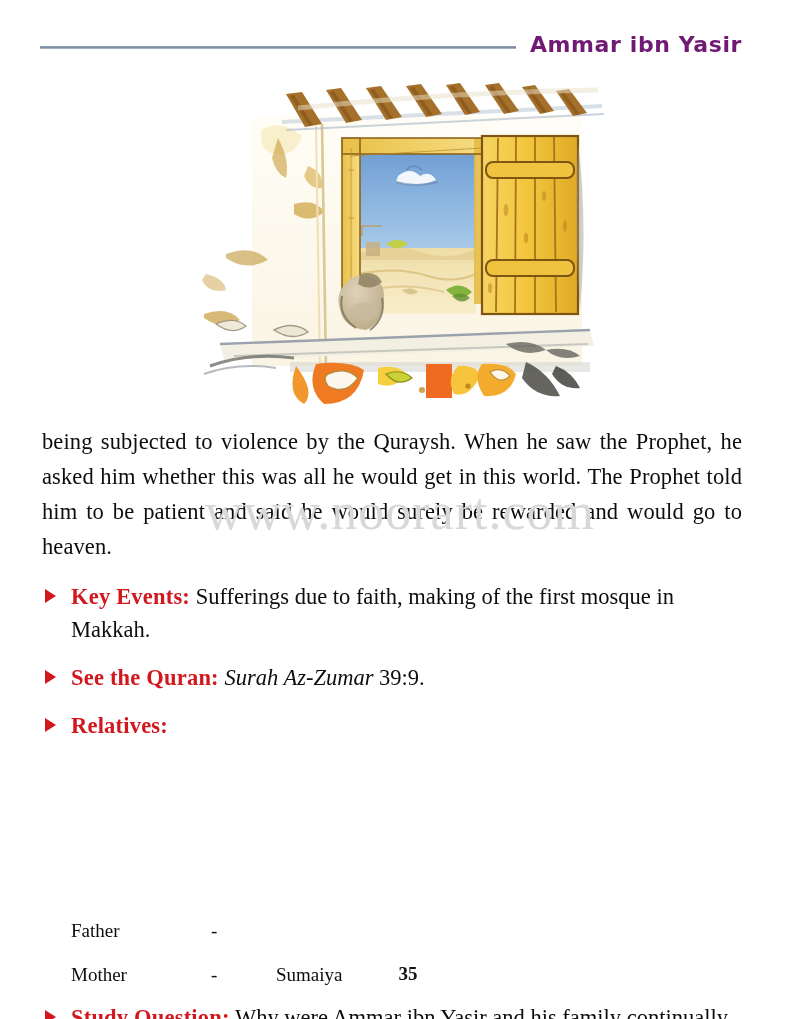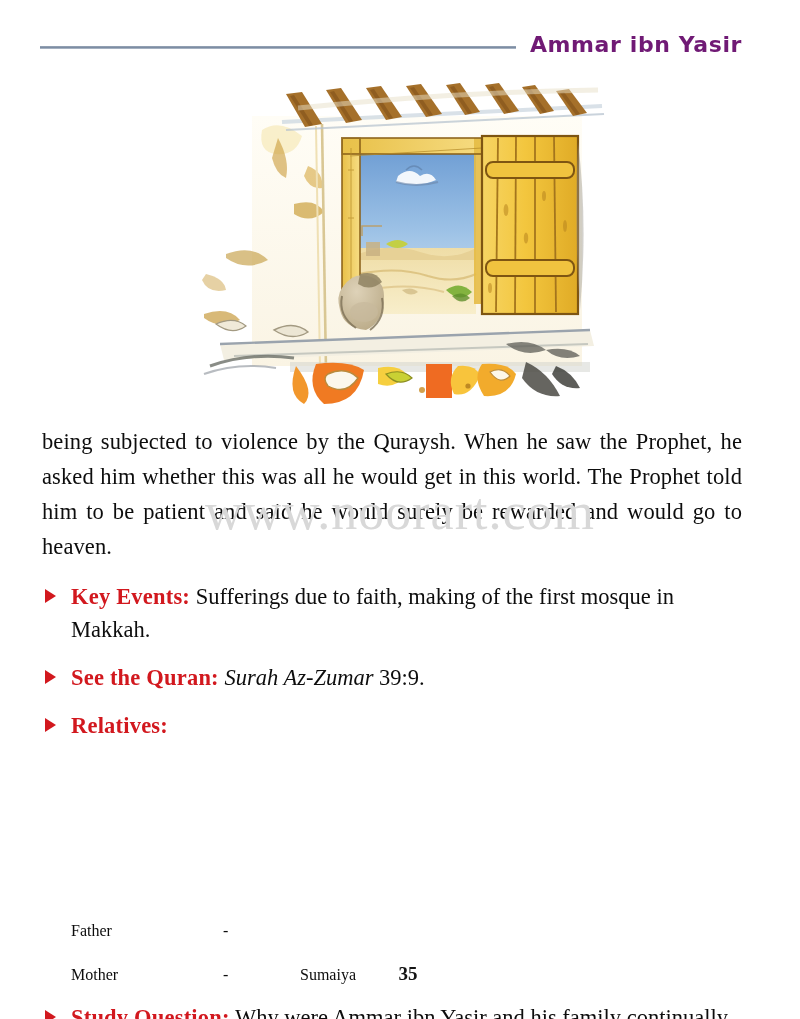--- a/index.html
+++ b/index.html
@@ -105,23 +105,22 @@
     align-items: baseline;
     flex-direction: column;
   }
   .rel-label {
     width: 200px;
     flex: 0 0 200px;
   }
   .rel-grid { flex: 1 1 auto; }
   .rel-line {
     display: flex;
-    font-size: 16px;
+    font-size: 19px;
     line-height: 44px;
-    gap: 12px;
   }
   .rel-c1 { width: 140px; flex: 0 0 140px; }
   .rel-c2 { width: 65px; flex: 0 0 65px; }
   .rel-c3 { flex: 1 1 auto; }
 
   
   .watermark {
     position: absolute;
     left: 0;
     top: 481px;

